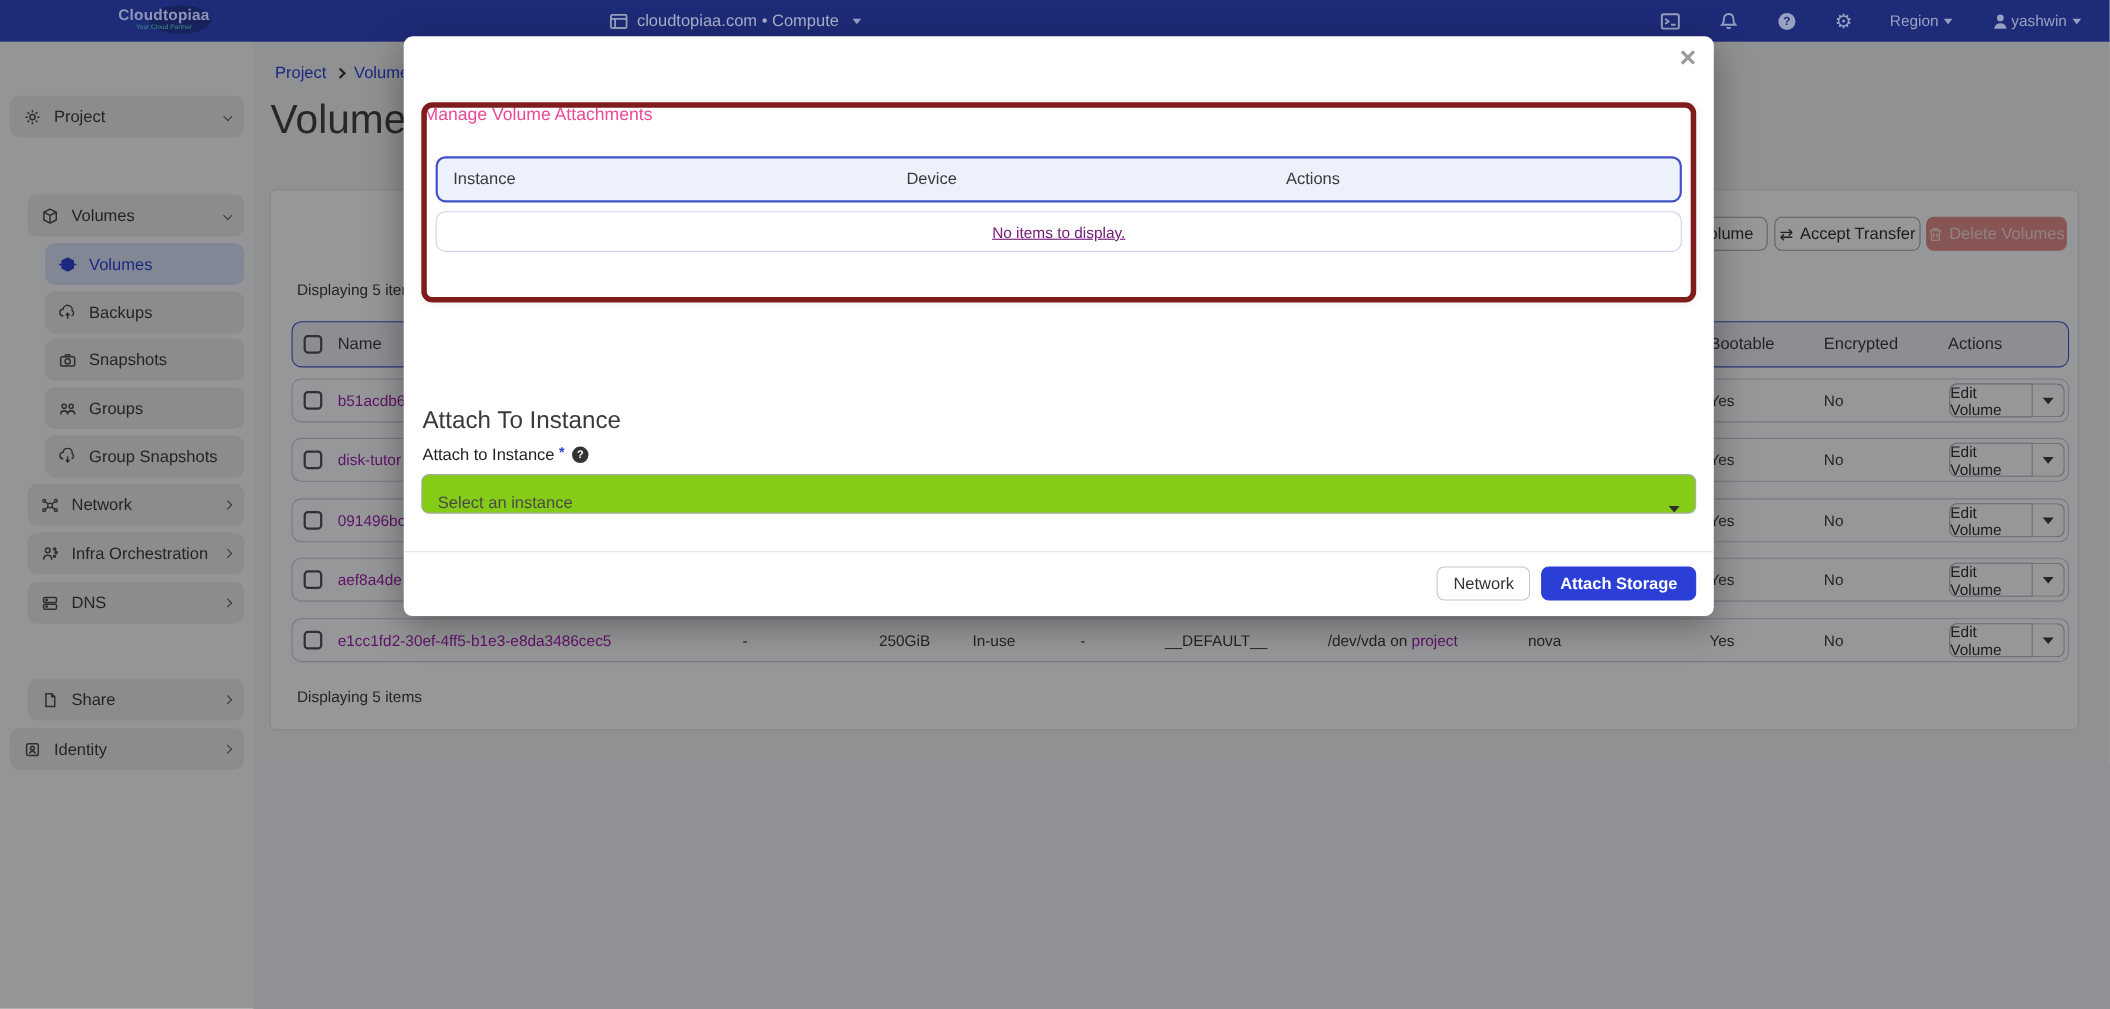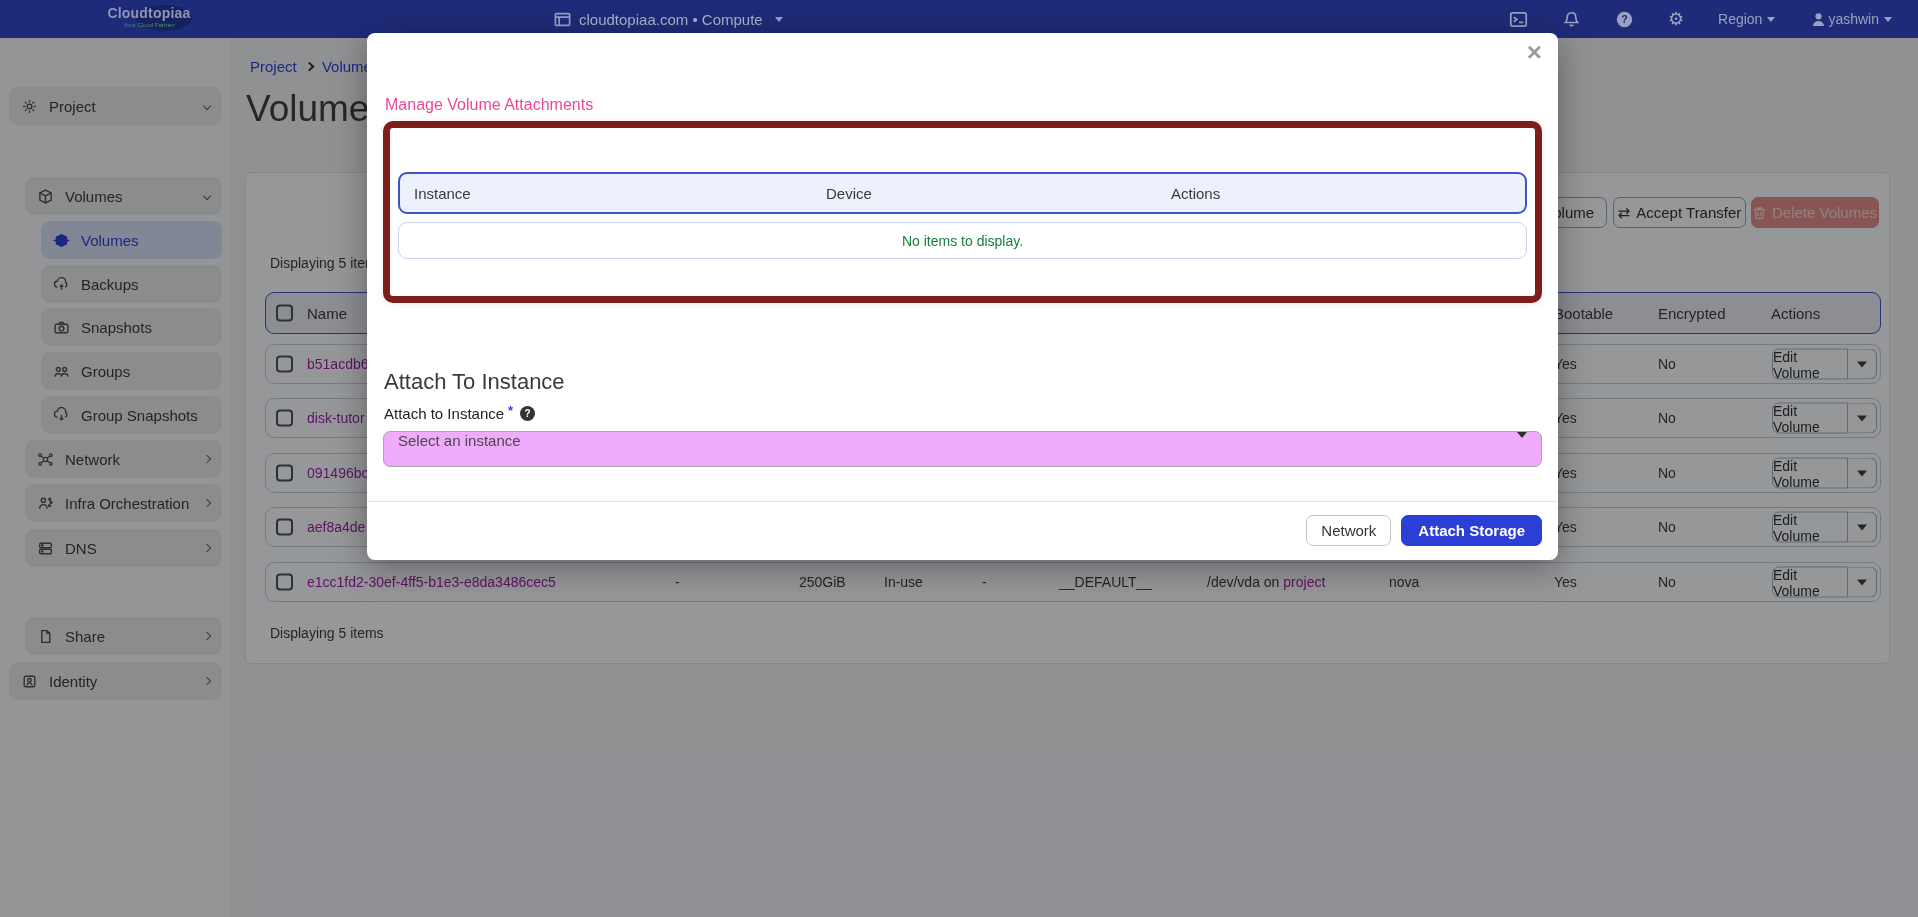--- a/index.html
+++ b/index.html
@@ -55,30 +55,30 @@
   .edit-btn { position:absolute; left:1506px; top:50%; transform:translateY(-50%); height:31px; display:flex; cursor:pointer; }
   .edit-main { width:76px; border:1px solid #aab0ba; border-radius:7px 0 0 7px; background:#fff; display:flex; align-items:center; justify-content:center; font-size:14px; color:#2f2f2f; }
   .edit-caret { width:29px; border:1px solid #aab0ba; border-left:none; border-radius:0 7px 7px 0; background:#fff; display:flex; align-items:center; justify-content:center; }
   .tri { width:0; height:0; border-left:5px solid transparent; border-right:5px solid transparent; border-top:6px solid #3c3c3c; }
 
   
   .backdrop { position:absolute; left:0; top:38px; right:0; bottom:0; background:rgba(5,6,10,0.42); z-index:50; }
   .modal { position:absolute; left:367px; top:33px; width:1191px; height:527px; background:#fff; border-radius:8px; box-shadow:0 8px 34px rgba(0,0,0,.35); z-index:60; }
   .modal-title { position:absolute; left:18px; top:15px; font-size:16px; color:#ec4899;margin-top:48px; }
   .modal-close { position:absolute; right:16px; top:6px; font-size:26px; color:#9b9b9b; font-weight:bold; cursor:pointer; line-height:1; }
-  .m-card { position:absolute; left:16px; top:88px; width:1159px; height:182px; border:7px solid #7f1d1d; border-radius:10px; box-shadow:0 1px 8px rgba(0,0,0,.07); }
+  .m-card { position:absolute; left:16px; top:60px; width:1159px; height:182px; border:5px solid #7f1d1d; border-radius:10px; box-shadow:0 1px 8px rgba(0,0,0,.07); }
   .m-thead { position:absolute; left:8px; right:8px; top:44px; height:42px; background:#edf1fb; border:2px solid #4053c8; border-radius:9px; font-size:15px; color:#3a3a3a; }
   .m-th { position:absolute; top:50%; transform:translateY(-50%); }
   .m-th1{left:14px} .m-th2{left:426px} .m-th3{left:771px}
-  .m-empty { position:absolute; left:8px; right:8px; top:94px; height:37px; border:1px solid #ccd2ea; border-radius:9px; display:flex; align-items:center; justify-content:center; font-size:14px; color:#15803d; }
+  .m-empty { position:absolute; left:8px; right:8px; top:94px; height:37px; border:1px solid #ccd2ea; border-radius:9px; display:flex; align-items:center; justify-content:center; font-size:14px; color:#701a75;text-decoration:underline; }
   .m-section { position:absolute; left:17px; top:336px; font-size:22px; color:#3a3a3a; }
   .m-label-row { position:absolute; left:17px; top:372px; font-size:15px; color:#222; display:flex; align-items:flex-start; gap:4px; }
   .req { color:#2b3fd6; font-weight:bold; font-size:13px; position:relative; top:-2px; }
   .help-badge { width:15px; height:15px; border-radius:50%; background:#343434; color:#fff; font-size:10px; font-weight:bold; display:flex; align-items:center; justify-content:center; margin-left:3px; margin-top:1px; cursor:pointer; }
-  .m-select { position:absolute; left:16px; top:398px; width:1159px; height:36px; border:1px solid #a9a9a9; border-radius:7px; background:#f0abfc; display:flex; align-items:flex-start; font-size:15px; color:#4a4a4a; padding:0 14px; cursor:pointer; }
+  .m-select { position:absolute; left:16px; top:398px; width:1159px; height:36px; border:1px solid #a9a9a9; border-radius:7px; background:#84cc16; display:flex; align-items:flex-end; font-size:15px; color:#4a4a4a; padding:0 14px; cursor:pointer; }
   .m-select .tri { margin-left:auto; border-top-color:#2f2f2f; }
   .m-divider { position:absolute; left:0; right:0; top:468px; border-top:1px solid #e4e4e4; }
   .m-footer { position:absolute; right:16px; top:482px; display:flex; gap:10px; }
   .btn-cancel { height:31px; padding:0 14px; background:#fff; border:1px solid #c6c6c6; border-radius:7px; font-size:15px; color:#333; display:flex; align-items:center; cursor:pointer; }
   .btn-attach { height:31px; padding:0 16px; background:#2b3fd6; border:1px solid #2b3fd6; border-radius:7px; font-size:15px; font-weight:bold; color:#fff; display:flex; align-items:center; cursor:pointer; }
   svg { display:block; }
 </style>
 </head>
 <body>
 

